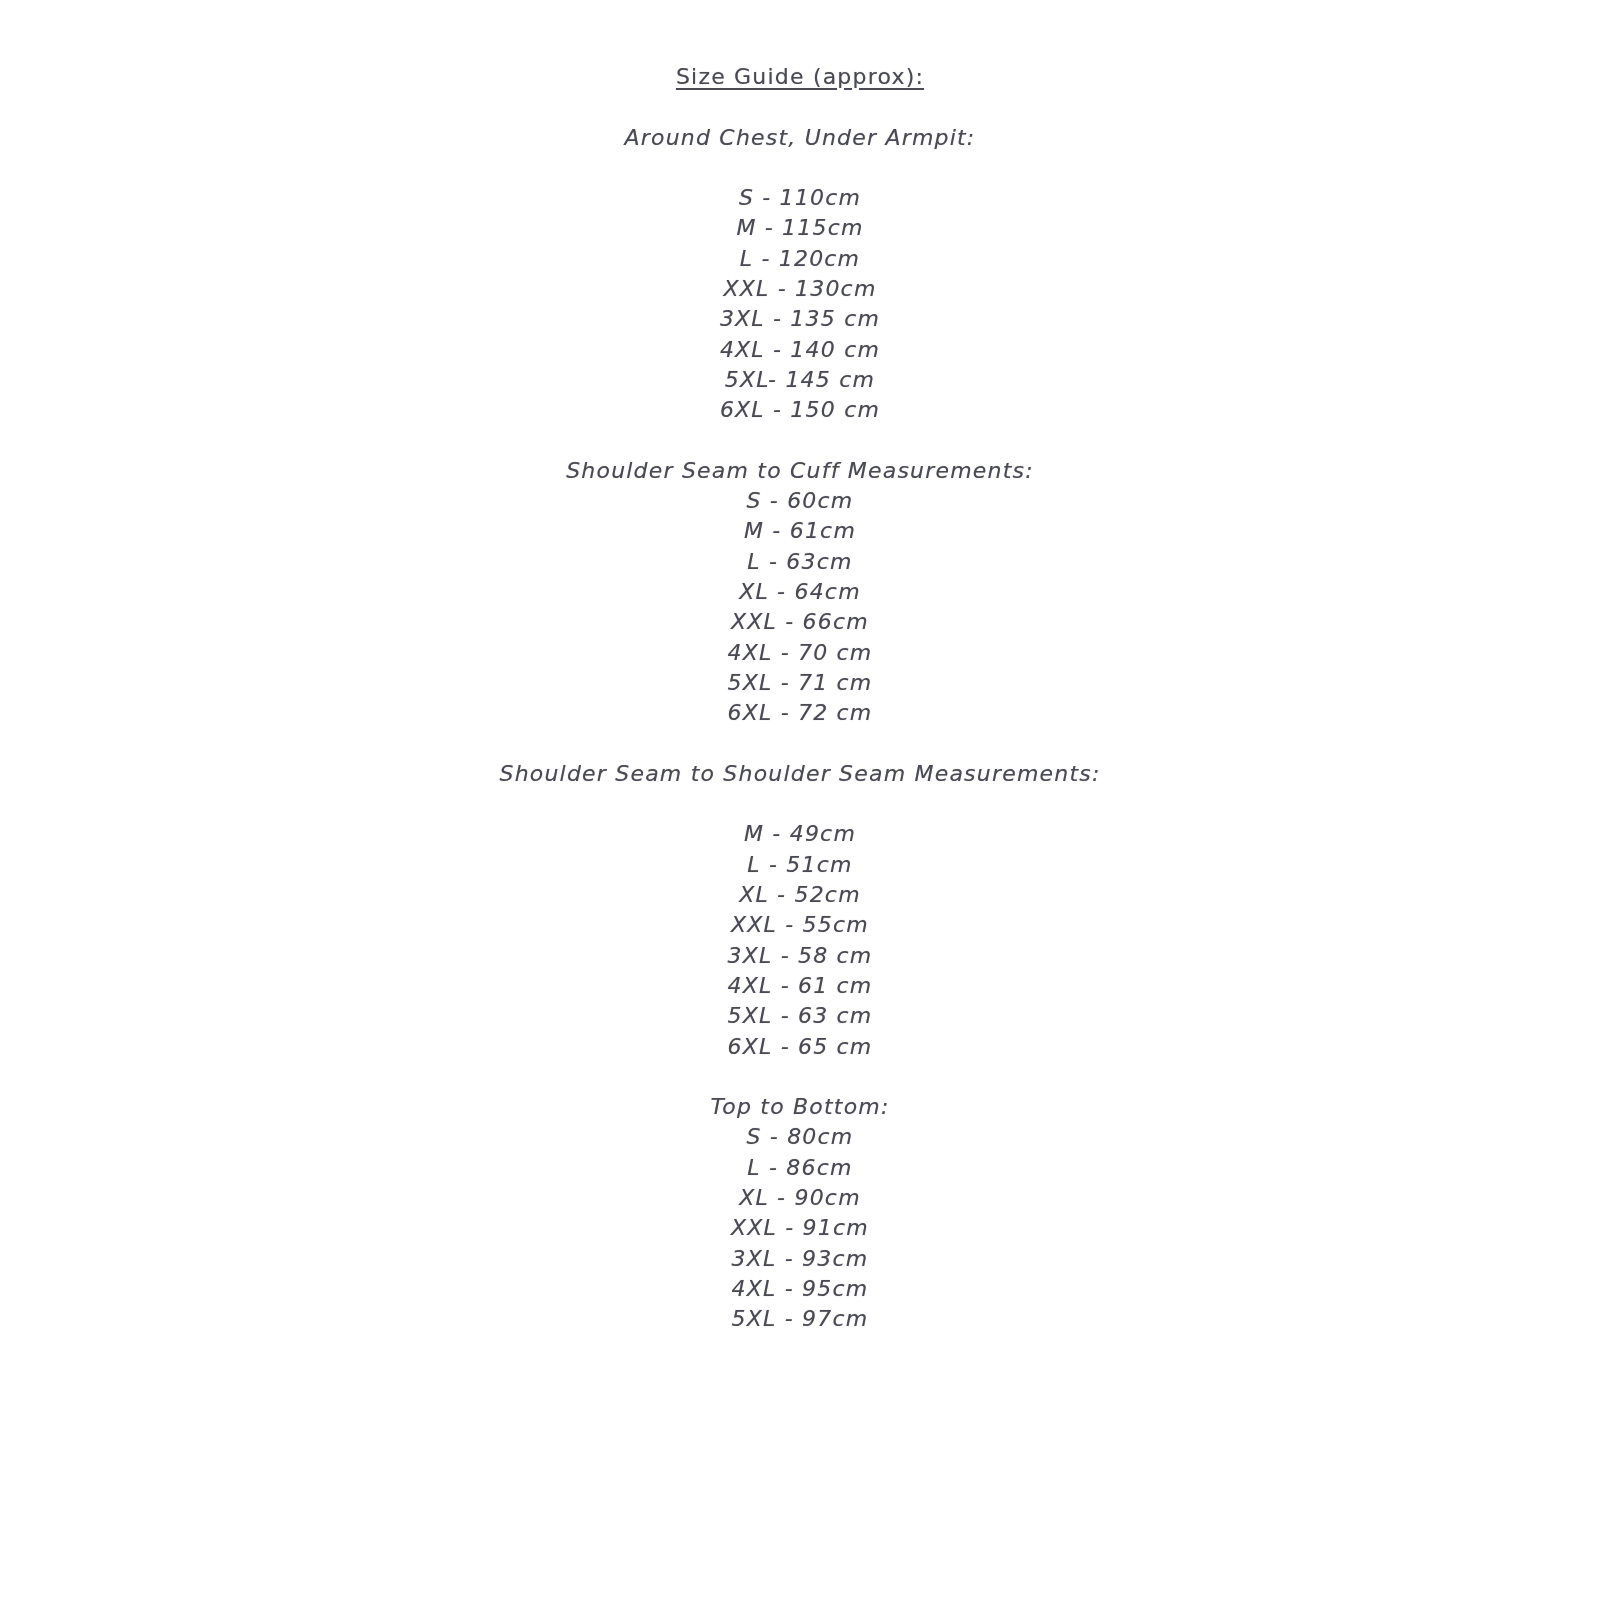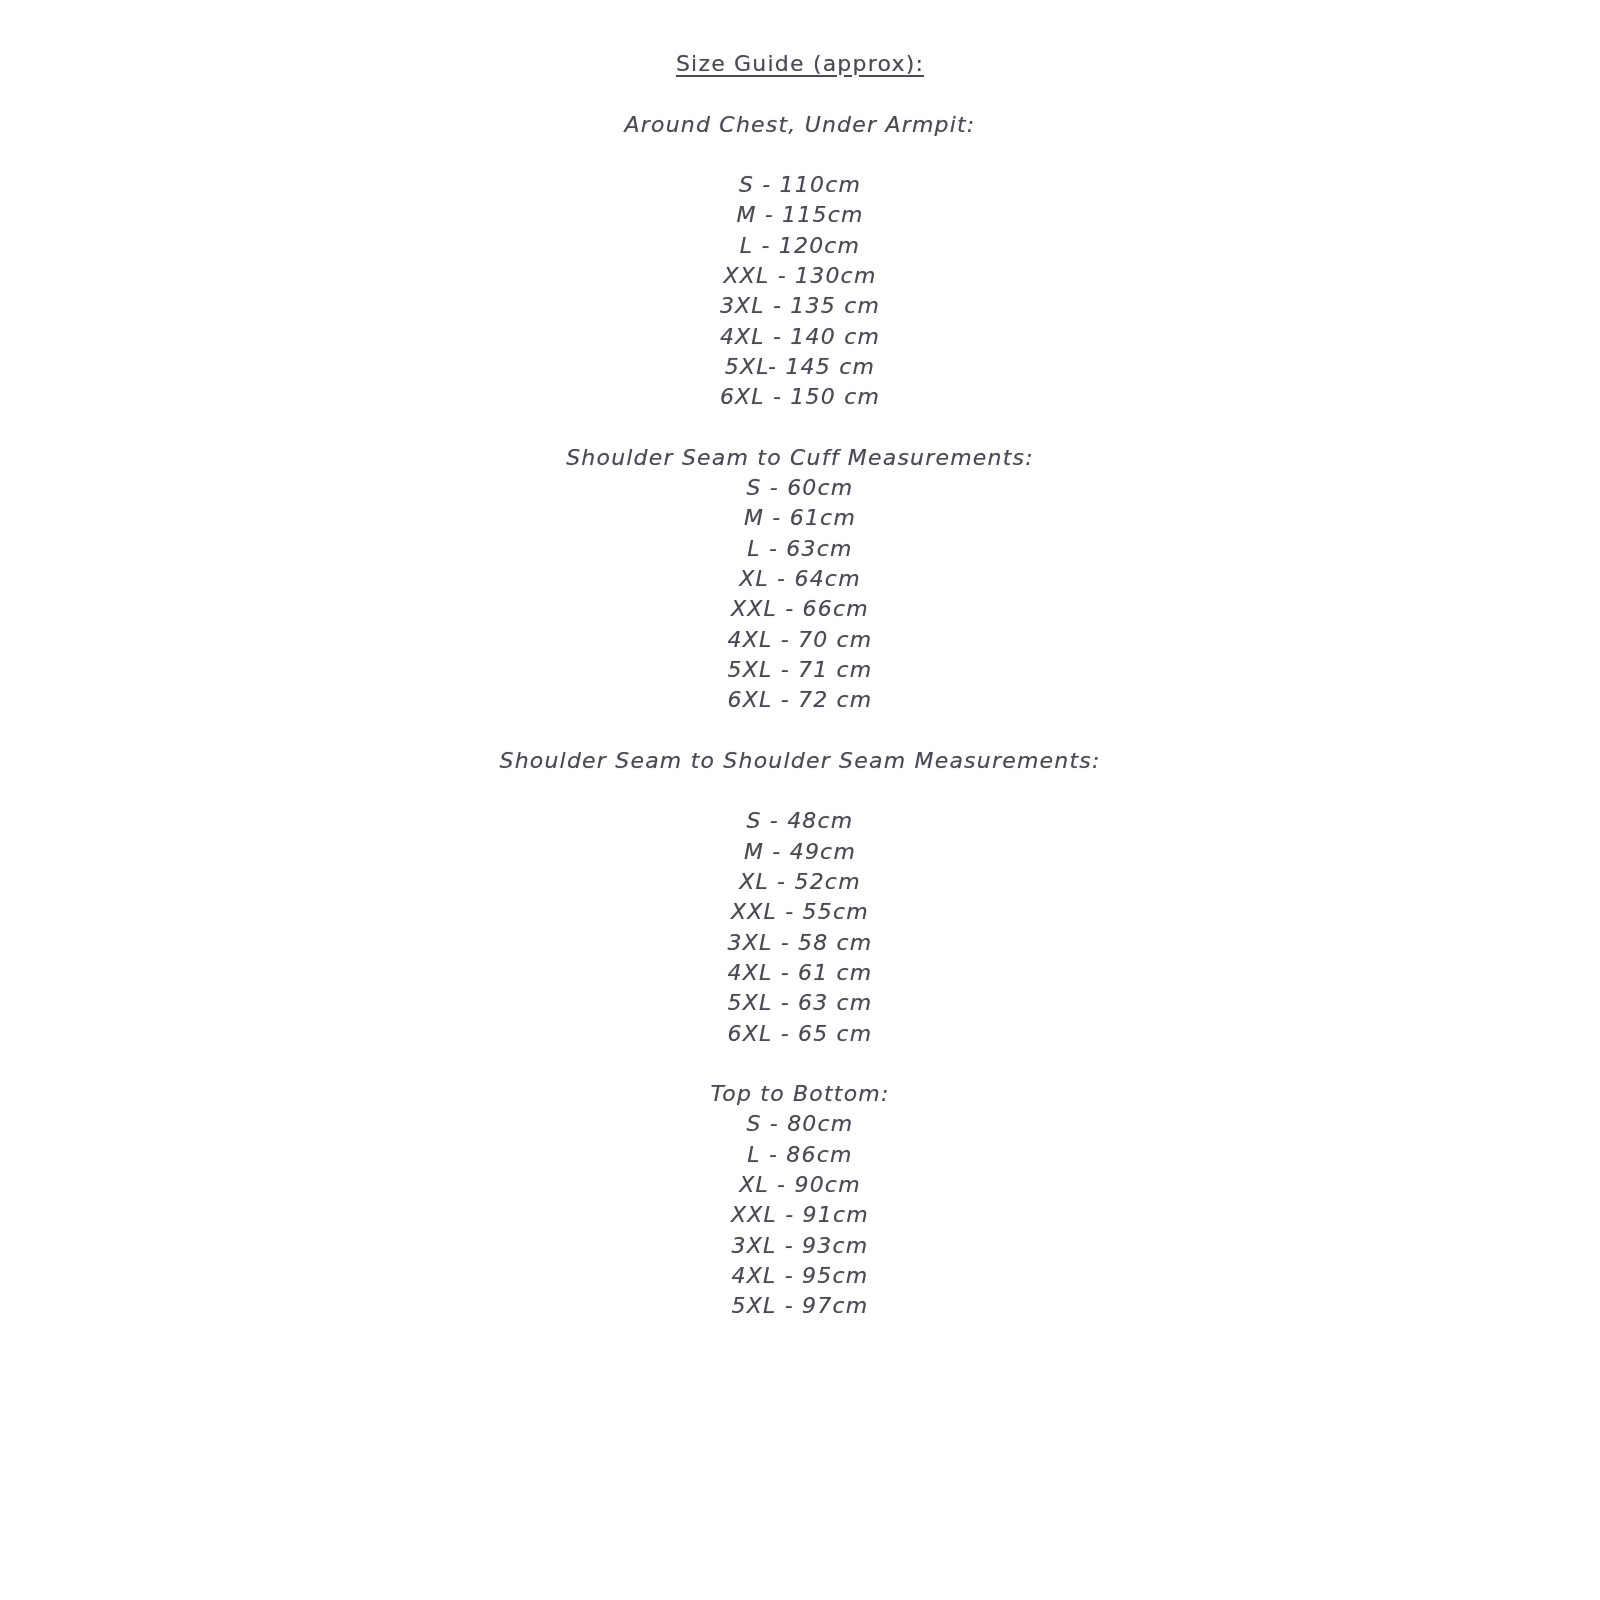--- a/index.html
+++ b/index.html
@@ -8,21 +8,21 @@
     background: #ffffff;
   }
   body {
     width: 1600px;
     height: 1600px;
     overflow: hidden;
   }
   .doc {
     position: relative;
     left: 36px;               
-    padding-top: 49px;
+    padding-top: 62px;
     width: 1528px;
     text-align: center;
     font-family: "DejaVu Sans", "Liberation Sans", sans-serif;
     font-size: 22px;
     line-height: 30.3px;
     letter-spacing: 1.2px;
     color: #494a53;
     text-shadow: 0 0 1px rgba(73, 74, 90, 0.45); 
   }
   .doc p { margin: 0; }
@@ -56,22 +56,22 @@
         <p class="line">M - 61cm</p>
         <p class="line">L - 63cm</p>
         <p class="line">XL - 64cm</p>
         <p class="line">XXL - 66cm</p>
         <p class="line">4XL - 70 cm</p>
         <p class="line">5XL - 71 cm</p>
         <p class="line">6XL - 72 cm</p>
       </section>
       <section class="section">
         <p class="heading gap">Shoulder Seam to Shoulder Seam Measurements:</p>
-        <p class="line">S - 48cm</p>
         <p class="line">M - 49cm</p>
+        <p class="line">L - 51cm</p>
         <p class="line">XL - 52cm</p>
         <p class="line">XXL - 55cm</p>
         <p class="line">3XL - 58 cm</p>
         <p class="line">4XL - 61 cm</p>
         <p class="line">5XL - 63 cm</p>
         <p class="line">6XL - 65 cm</p>
       </section>
       <section class="section">
         <p class="heading">Top to Bottom:</p>
         <p class="line">S - 80cm</p>

